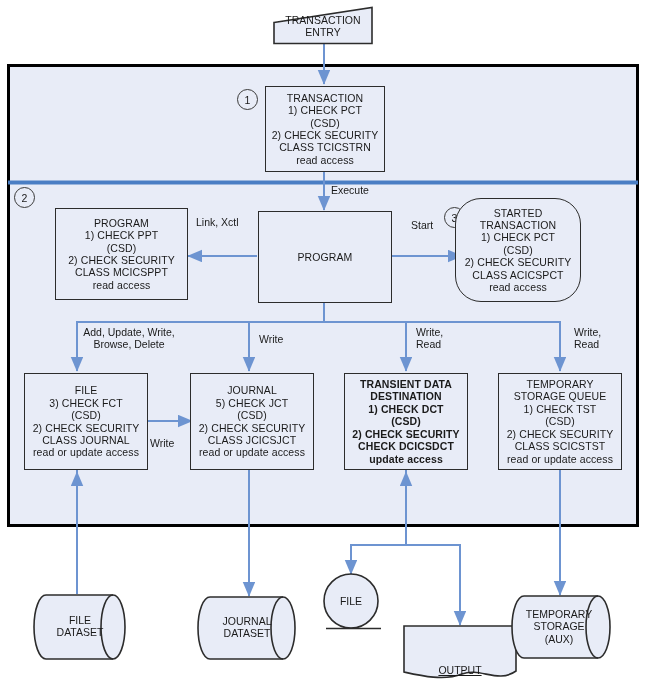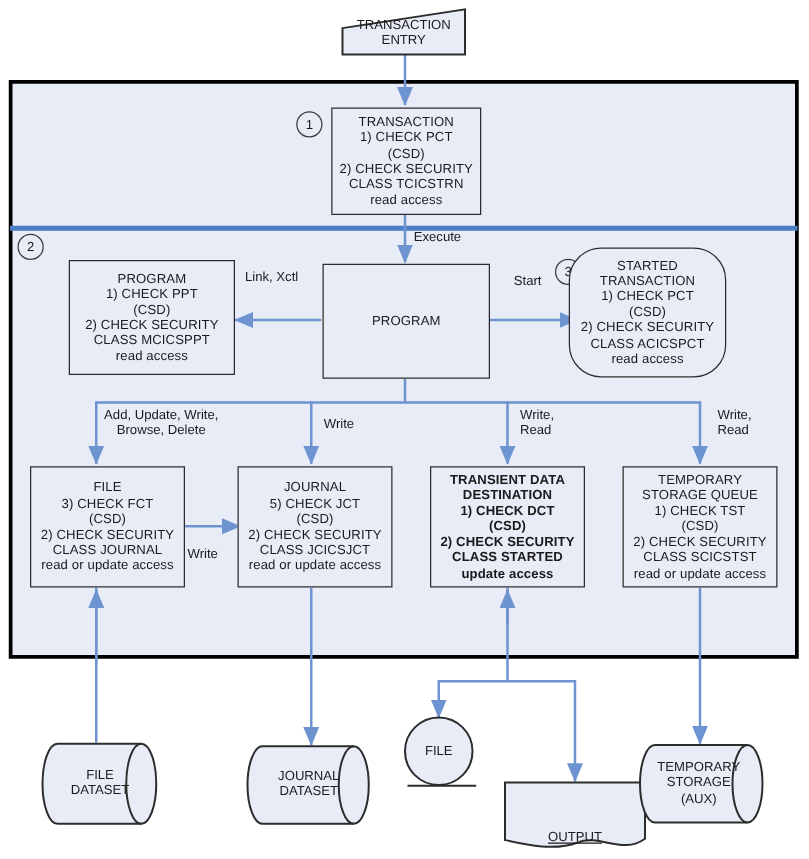--- a/index.html
+++ b/index.html
@@ -230,21 +230,21 @@
     <span class="ln">CLASS JCICSJCT</span>
     <span class="ln">read or update access</span>
   </div>
 
   <div class="nodebox" style="left:344px; top:373px; width:124px; height:97px;font-weight:bold;">
     <span class="ln">TRANSIENT DATA</span>
     <span class="ln">DESTINATION</span>
     <span class="ln">1) CHECK DCT</span>
     <span class="ln">(CSD)</span>
     <span class="ln">2) CHECK SECURITY</span>
-    <span class="ln">CLASS STARTED</span>
+    <span class="ln">CHECK DCICSDCT</span>
     <span class="ln">update access</span>
   </div>
 
   <div class="nodebox" style="left:498px; top:373px; width:124px; height:97px;">
     <span class="ln">TEMPORARY</span>
     <span class="ln">STORAGE QUEUE</span>
     <span class="ln">1) CHECK TST</span>
     <span class="ln">(CSD)</span>
     <span class="ln">2) CHECK SECURITY</span>
     <span class="ln">CLASS SCICSTST</span>

